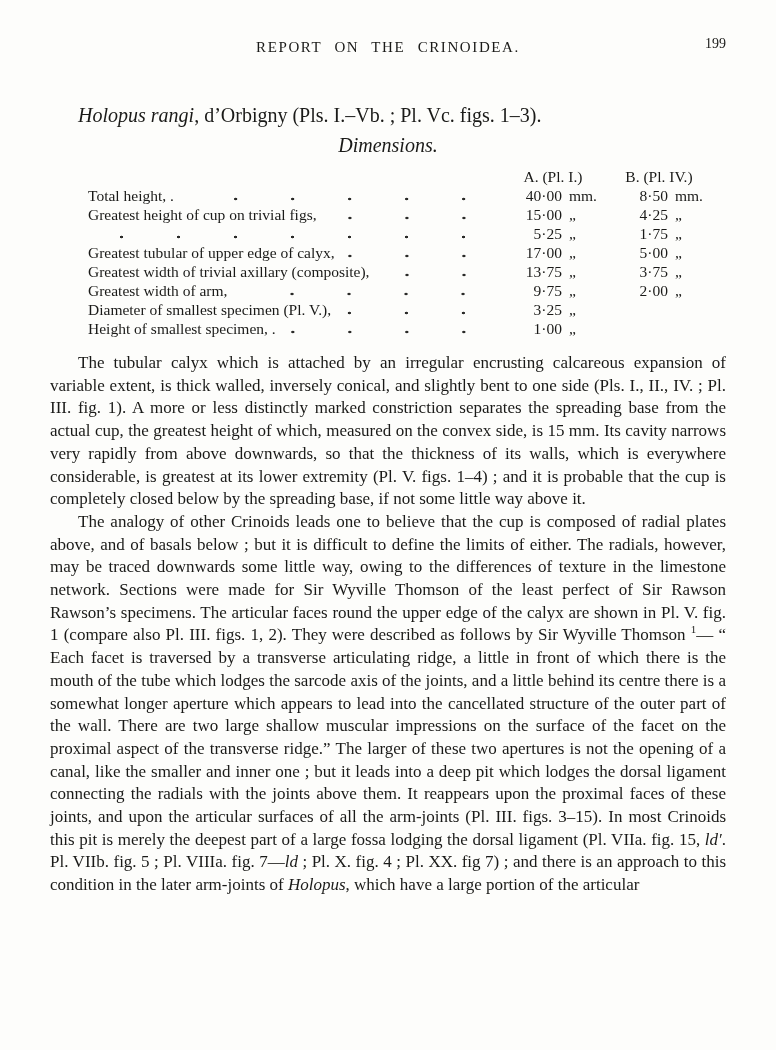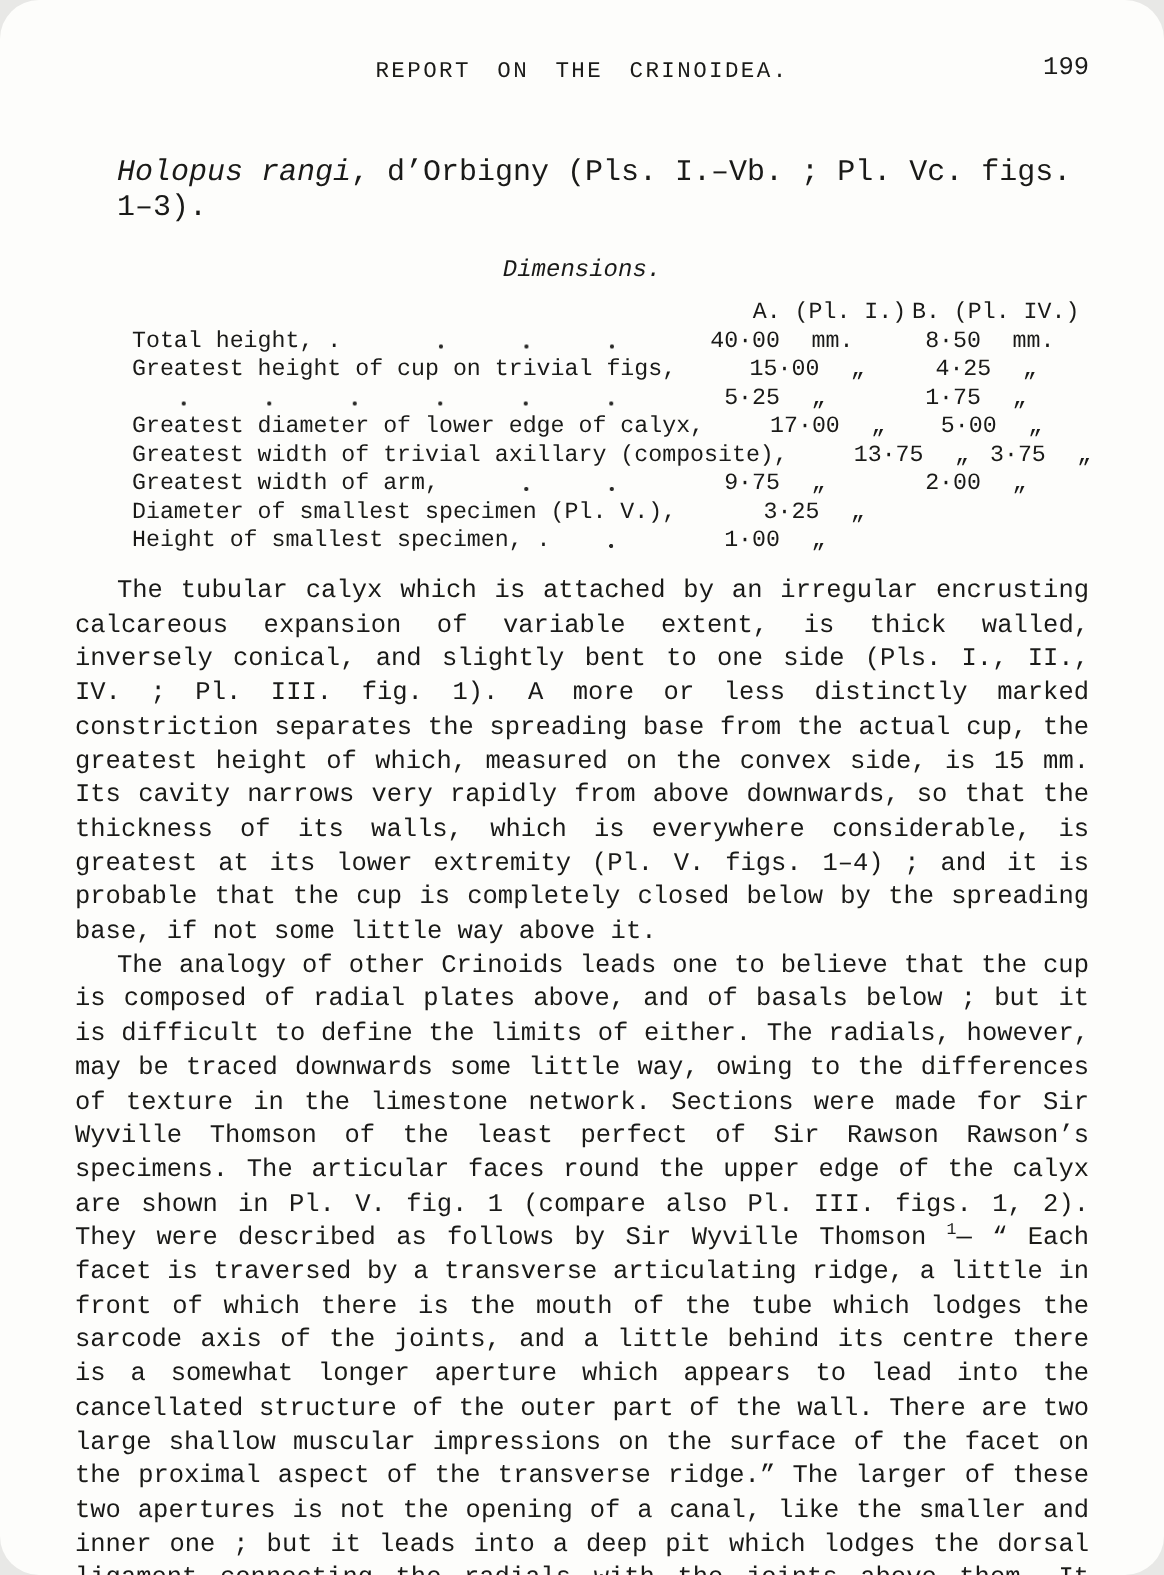--- a/index.html
+++ b/index.html
@@ -7,67 +7,65 @@
     padding: 0;
     background: #e8e8e6;
   }
   .page {
     position: relative;
     width: 776px;
     height: 1050px;
     margin: 0 auto;
     background: #fdfdfb;
     color: #1a1a18;
-    font-family: Liberation Mono, monospace;
+    font-family: Liberation Serif, serif;
     box-sizing: border-box;
     padding: 38px 50px 0 50px;
     overflow: hidden;
-    border-radius: 26px;
   }
   
   .running-head {
     position: relative;
     height: 22px;
     text-align: center;
   }
   .running-title {
     font-size: 15px;
     letter-spacing: 1.6px;
     word-spacing: 7px;
     white-space: nowrap;
   }
   .page-number {
     position: absolute;
     right: 0;
     top: -2px;
-    font-size: 17px;
+    font-size: 14px;
   }
   
   .species-line {
     margin-top: 44px;
     padding-left: 28px;
     font-size: 20px;
   }
   
   .dimensions-title {
-    margin-top: 21px;
+    margin-top: 7px;
     text-align: center;
     font-style: italic;
-    font-size: 16px;
+    font-size: 20px;
   }
   .dim-table {
     margin: 10px 16px 0 38px;
     font-size: 15.5px;
   }
   .dim-row {
     display: flex;
     align-items: flex-end;
     line-height: 19px;
     height: 19px;
-    gap: 14px;
   }
   .dim-label { white-space: nowrap; }
   .dim-leader {
     flex: 1;
     align-self: flex-end;
     height: 4px;
     margin: 0 6px 4px 10px;
     background-image: radial-gradient(circle, #2a2a28 1.15px, rgba(0,0,0,0) 1.6px);
     background-size: 57px 4px;
     background-repeat: repeat-x;
@@ -147,21 +145,21 @@
 
     <div class="dim-row">
       <span class="dim-leader"></span>
       <span class="dim-val-a">5·25</span>
       <span class="dim-unit-a">„</span>
       <span class="dim-val-b">1·75</span>
       <span class="dim-unit-b">„</span>
     </div>
 
     <div class="dim-row">
-      <span class="dim-label">Greatest diameter of lower edge of calyx,</span>
+      <span class="dim-label">Greatest tubular of upper edge of calyx,</span>
       <span class="dim-leader"></span>
       <span class="dim-val-a">17·00</span>
       <span class="dim-unit-a">„</span>
       <span class="dim-val-b">5·00</span>
       <span class="dim-unit-b">„</span>
     </div>
 
     <div class="dim-row">
       <span class="dim-label">Greatest width of trivial axillary (composite),</span>
       <span class="dim-leader"></span>

